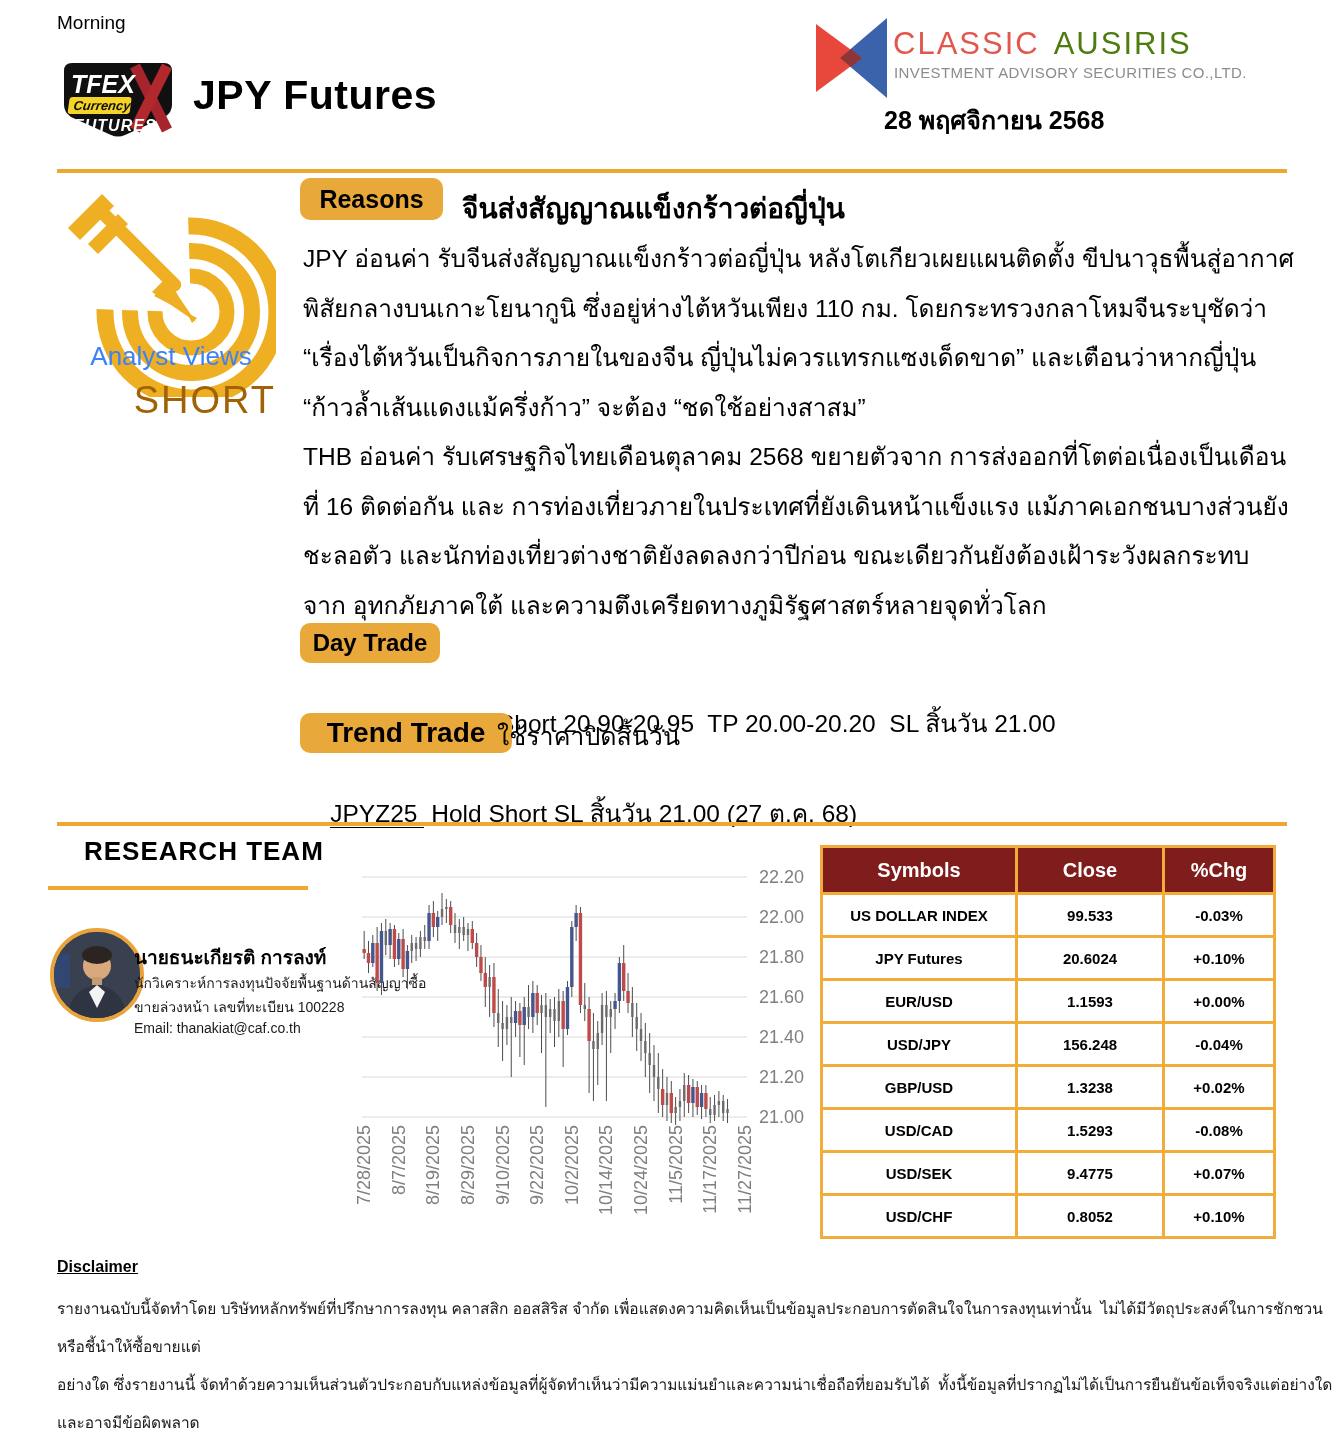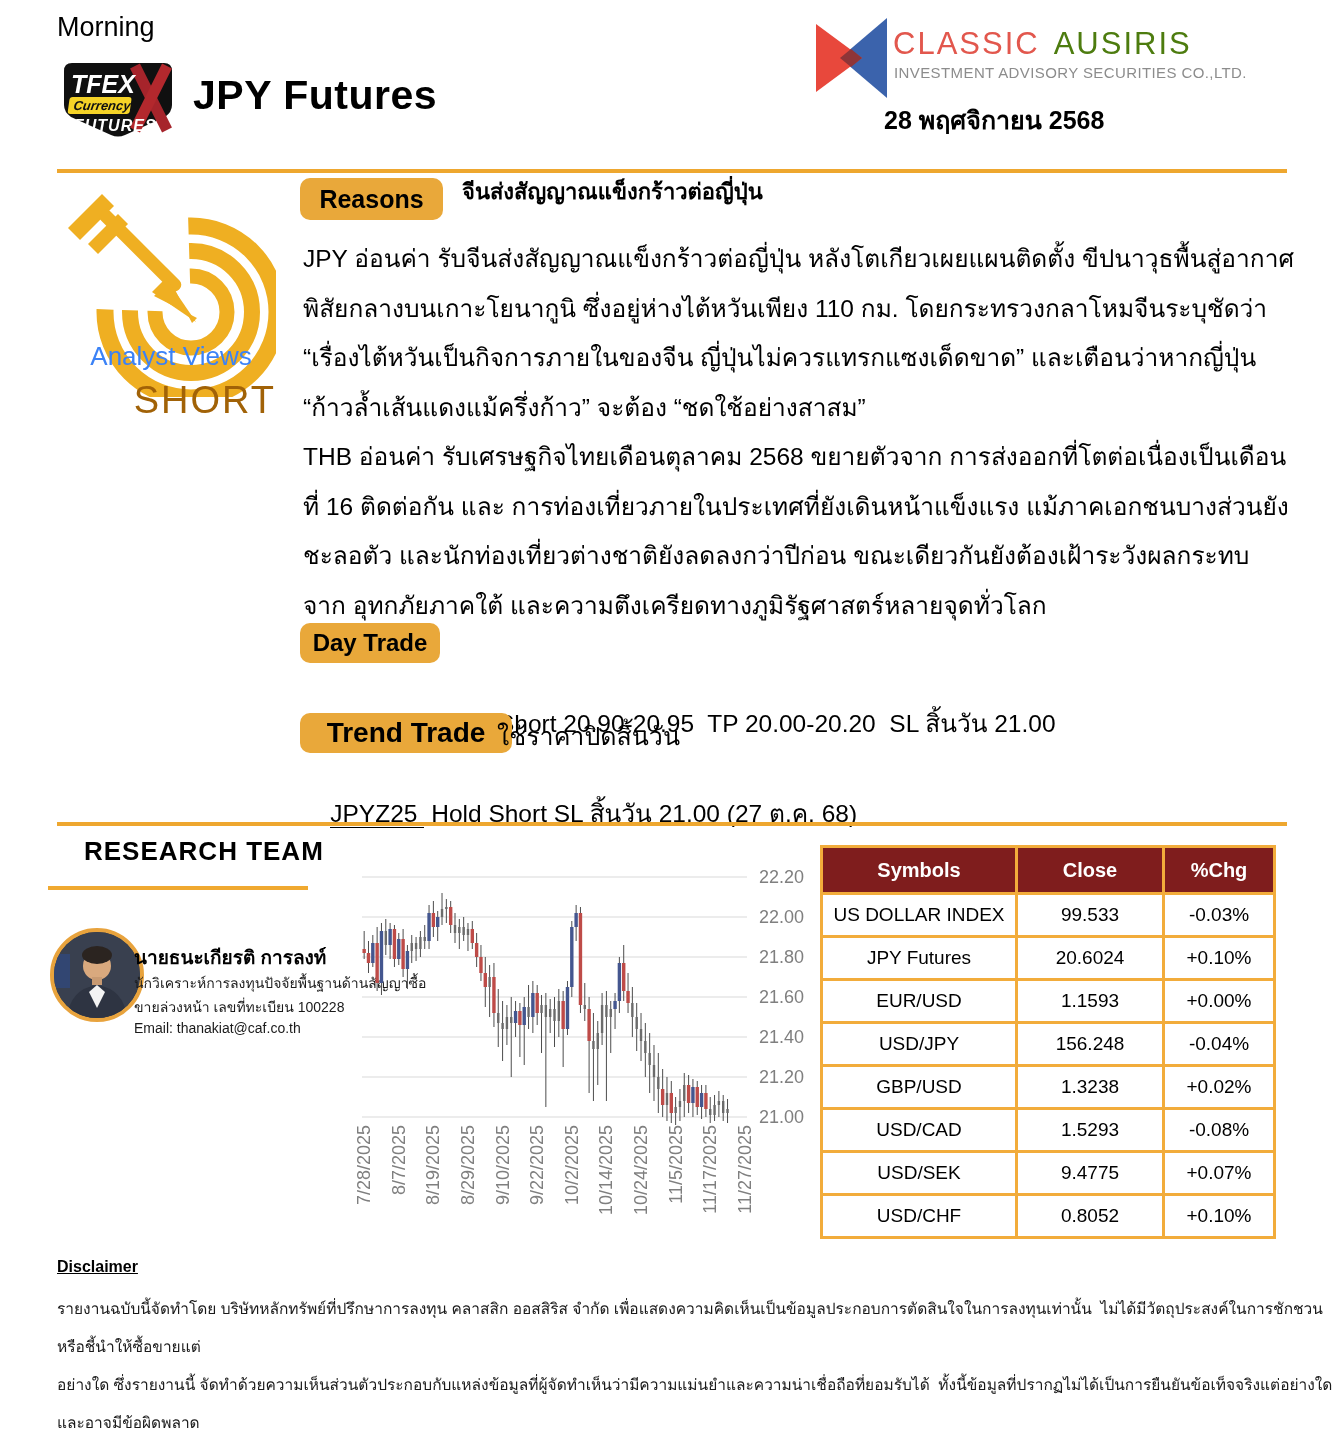--- a/index.html
+++ b/index.html
@@ -1,52 +1,52 @@
 <!DOCTYPE html>
 <html><head>
 <meta charset="utf-8">
 <style>
   html,body{margin:0;padding:0;background:#fff;}
   #page{position:relative;width:1344px;height:1448px;background:#fff;overflow:hidden;
         font-family:"Liberation Sans","DejaVu Sans",sans-serif;color:#000;}
   .abs{position:absolute;}
   .gold-rule{position:absolute;left:57px;width:1230px;height:4px;background:#EEA72F;}
   
-  .morning{left:57px;top:12px;font-size:27px;font-weight:500;}
+  .morning{left:57px;top:12px;font-size:19px;font-weight:500;}
   .jpy-title{left:193px;top:72px;font-size:41px;font-weight:600;letter-spacing:.5px;}
   .brand-name{left:893px;top:26px;font-size:31px;letter-spacing:2px;font-weight:500;}
   .brand-red{color:#E2574D;}
   .brand-blue{color:#4d7c0f;margin-left:14px;}
   .brand-sub{left:894px;top:64px;font-size:15px;color:#8C8C8C;letter-spacing:.4px;}
   .date{left:884px;top:100px;font-size:25px;font-weight:700;}
   
   .badge{position:absolute;background:#E9A83A;color:#000000;border-radius:10px;
          display:flex;align-items:center;justify-content:center;font-size:25px;font-weight:600;}
   
   .analyst-views{left:66px;top:341px;width:210px;text-align:center;color:#3b82f6;font-size:26px;}
   .short{left:66px;top:379px;width:210px;text-align:right;color:#a16207;font-size:38px;letter-spacing:2px;}
   
-  .headline{left:462px;top:174px;font-size:22px;font-weight:700;text-align:right;}
+  .headline{left:462px;top:186px;font-size:28px;font-weight:700;text-align:right;}
   .bodytext{left:303px;top:234px;width:1048px;font-size:24.5px;line-height:49.5px;white-space:pre-wrap;}
   .trade-line{position:absolute;font-size:24.5px;white-space:pre-wrap;}
   .trade-sym{border-bottom:1.5px solid #000;padding-right:7px;}
   .trend-note{left:497px;top:716px;font-size:25px;}
   
   .rt-title{left:84px;top:836px;font-size:26px;font-weight:600;letter-spacing:1px;}
   .rt-underline{position:absolute;left:48px;top:886px;width:260px;height:4px;background:#F0A930;}
   .avatar{position:absolute;left:50px;top:928px;width:86px;height:86px;border-radius:50%;
           border:4px solid #E8A33D;overflow:hidden;background:#343c4c;}
   .an-name{left:134px;top:942px;font-size:19px;font-weight:700;}
   .an-line{position:absolute;font-size:14px;color:#1a1a1a;}
   
   .qtable{position:absolute;left:820px;top:845px;display:grid;
           grid-template-columns:192px 144px 108px;gap:3px;background:#F2AC3B;
           border:3px solid #F2AC3B;}
   .qcell{background:#fff;display:flex;align-items:center;justify-content:center;
-         font-size:19px;font-weight:400;height:40px;}
+         font-size:15px;font-weight:700;height:40px;}
   .qhead{background:#7f1d1d;color:#fff;font-size:20px;font-weight:600;height:44px;}
   
   .disc-title{left:57px;top:1258px;font-size:16px;font-weight:700;text-decoration:underline;}
   .disc-body{left:57px;top:1290px;width:1278px;font-size:15.5px;line-height:38px;
              white-space:pre-wrap;color:#1a1a1a;}
 </style>
 </head>
 <body>
 
 <div id="page">

